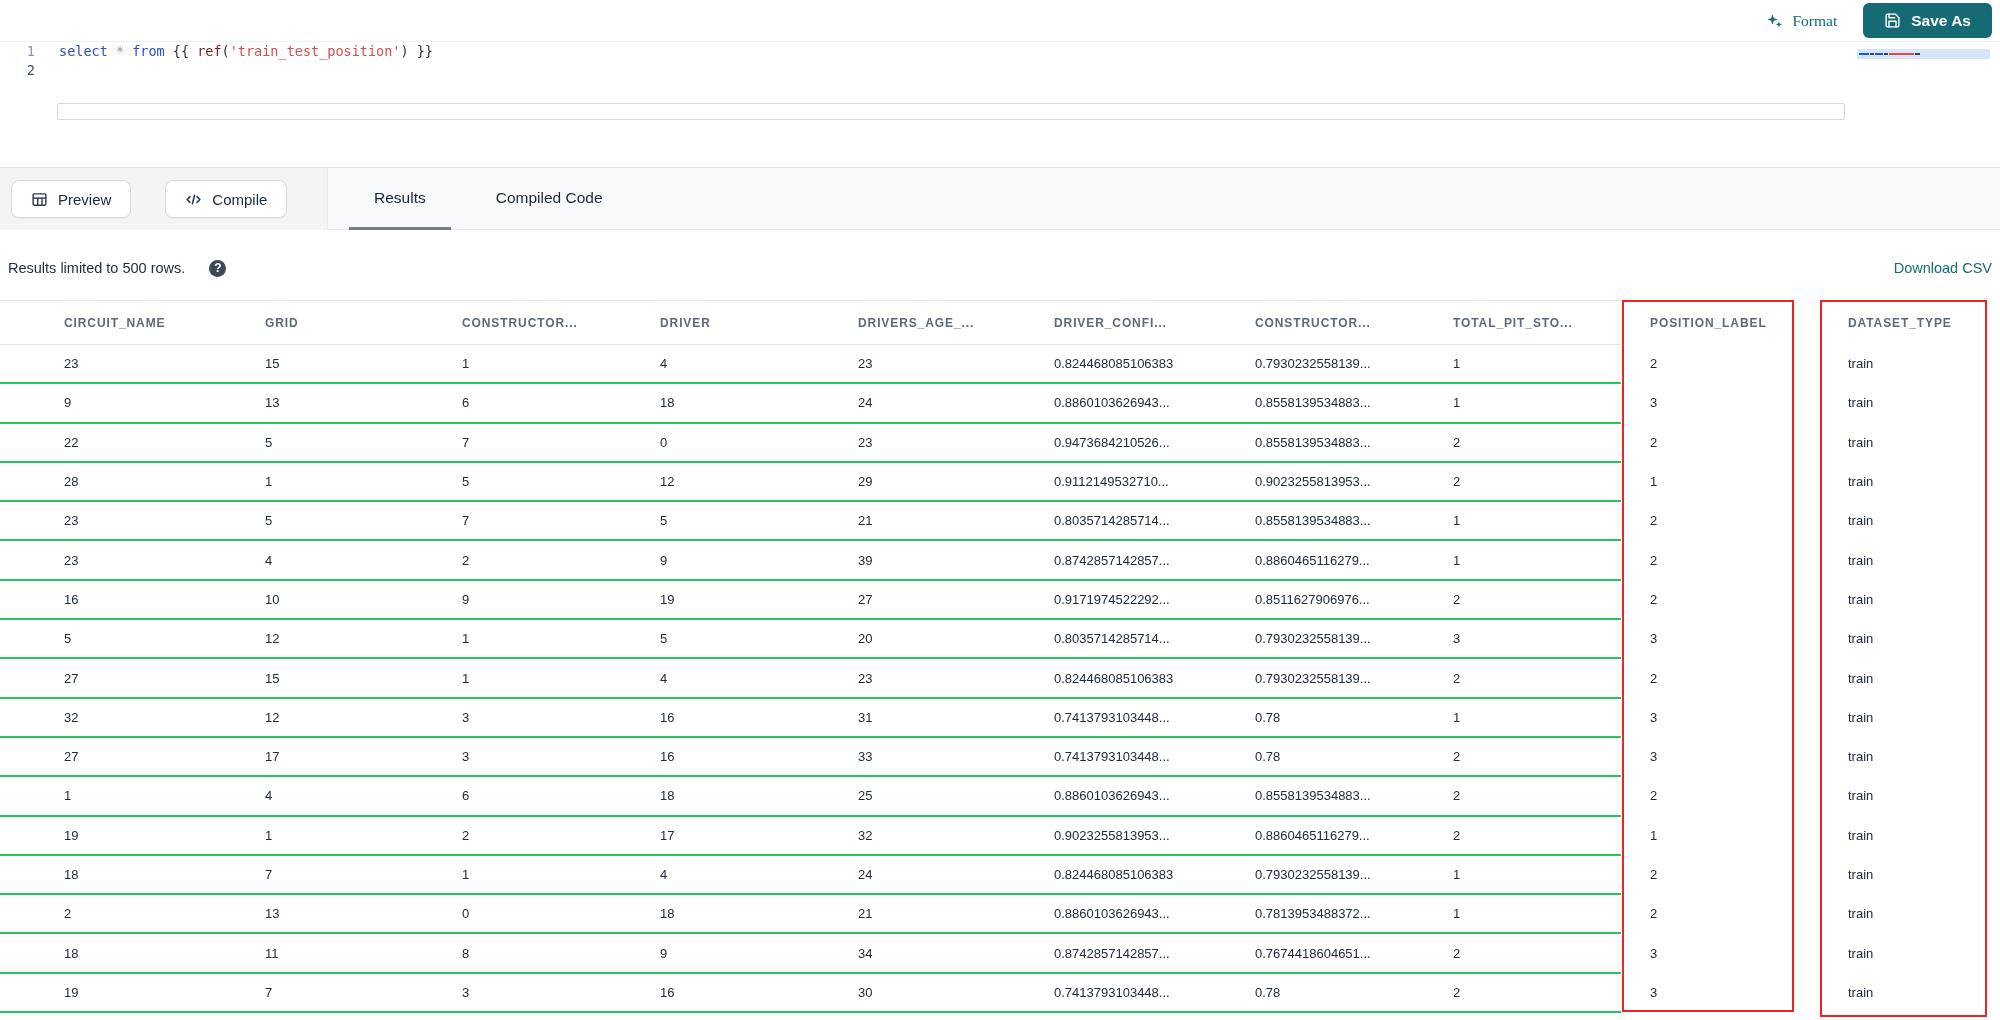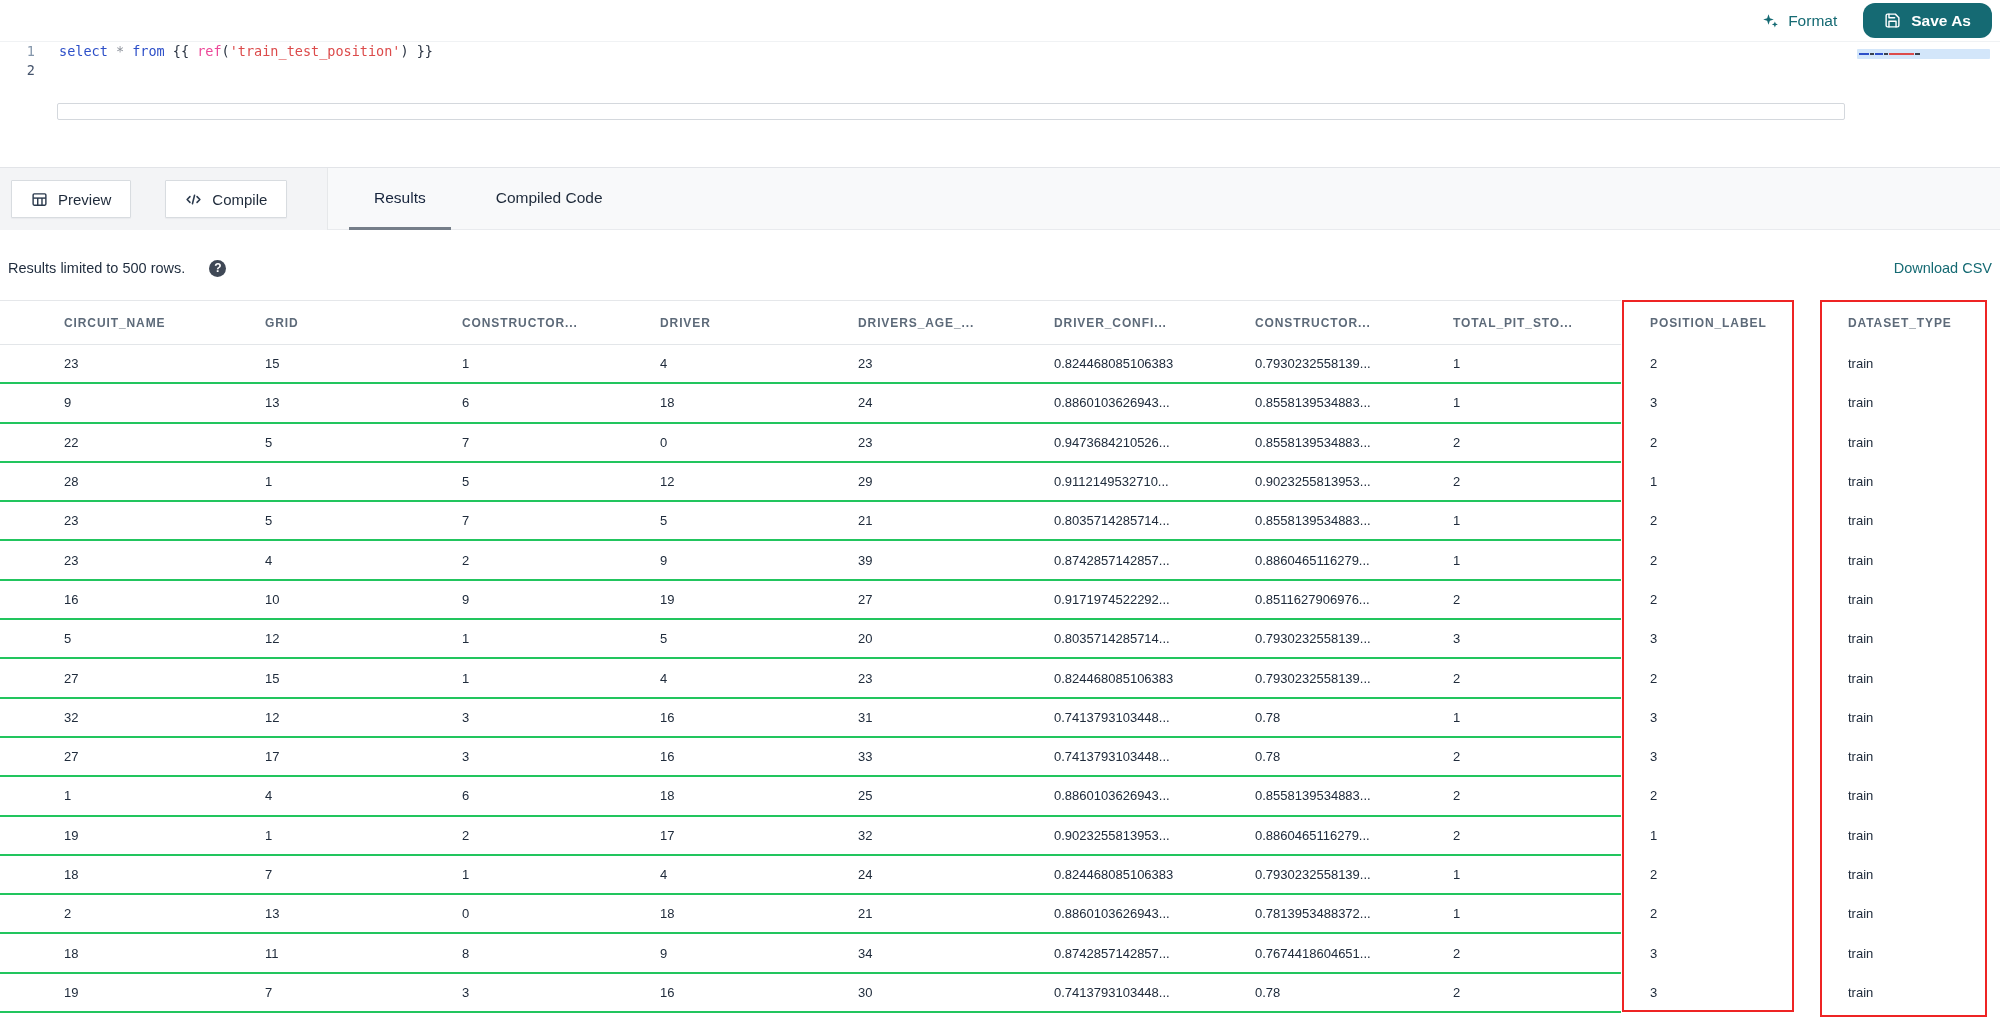--- a/index.html
+++ b/index.html
@@ -11,45 +11,45 @@
 
   
   .topbar {
     position:absolute; top:0; left:0; width:2000px; height:42px;
     background:#fff; border-bottom:1px solid #f0f2f4;
     display:flex; justify-content:flex-end; align-items:center; gap:26px; padding-right:8px;
   }
   .format-btn {
     display:flex; align-items:center; gap:9px; color:#156a73;
     font-size:15.5px; cursor:pointer; background:none; border:none;
-    font-family:Liberation Sans, sans-serif;
+    font-family:Liberation Serif, serif;
   }
   .saveas-btn {
     display:flex; align-items:center; gap:10px; height:35px; padding:0 21px;
-    background:#156a73; color:#fff; border:none; border-radius:12px;
+    background:#156a73; color:#fff; border:none; border-radius:6px;
     font-size:15.5px; font-weight:bold; cursor:pointer;
     font-family:"Liberation Sans", sans-serif;
   }
 
   
   .editor {
     position:absolute; top:42px; left:0; width:2000px; height:126px;
     background:#fff; border-bottom:1px solid #e2e4e8;
     font-family:"DejaVu Sans Mono", monospace; font-size:13.5px;
   }
   .gutter {
     position:absolute; left:0; top:0; width:44px; height:100%;
     text-align:right; padding-right:9px; color:#8496ab;
   }
   .ln { line-height:19px; }
   .ln.active { color:#44536b; }
   .codearea { position:absolute; left:44px; top:0; right:150px; }
   .code-line { line-height:19px; padding-left:15px; white-space:pre; }
   .tok.kw   { color:#2d4fc8; }
-  .tok.fn   { color:#ec4899; }
+  .tok.fn   { color:#7f1d1d; }
   .tok.op   { color:#8b909a; }
   .tok.brace{ color:#2a3342; }
   .tok.str  { color:#dc4b4b; }
   .active-line-box {
     position:absolute; left:57px; top:61px; width:1788px; height:17px;
     border:1px solid #d4d8dd; border-radius:2px; background:#fff;
   }
   .minimap { position:absolute; left:1857px; top:3px; width:133px; height:24px; }
   .minimap .viewport {
     position:absolute; left:0; top:4px; width:133px; height:10px;
@@ -63,21 +63,21 @@
     position:absolute; top:168px; left:0; width:2000px; height:62px;
     background:#f8f9fa; border-bottom:1px solid #e9ebee;
   }
   .toolbar .btn-zone {
     position:absolute; left:0; top:0; width:328px; height:62px;
     background:#f3f4f6; border-right:1px solid #e6e8ea;
     display:flex; align-items:center; padding-left:11px;
   }
   .tool-btn {
     display:flex; align-items:center; gap:10px; height:38px; padding:0 19px;
-    background:#fff; border:1px solid #d8dce0; border-radius:1px;
+    background:#fff; border:1px solid #d8dce0; border-radius:8px;
     font-size:15px; color:#1e2a3a; cursor:pointer;
     box-shadow:0 1px 1px rgba(20,30,50,0.04);
     font-family:"Liberation Sans", sans-serif;
   }
   .tool-btn + .tool-btn { margin-left:34px; }
   .tabs {
     position:absolute; left:328px; top:0; height:62px;
     display:flex; align-items:stretch; padding-left:21px;
   }
   .tab {

